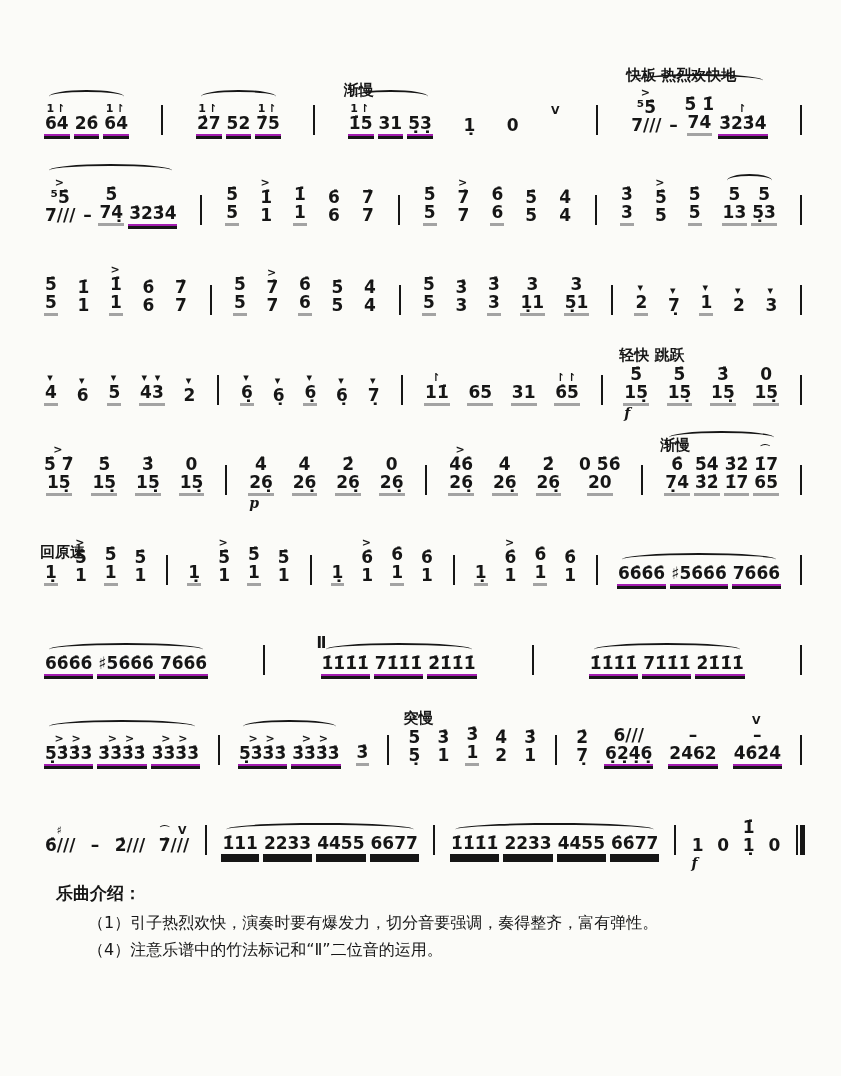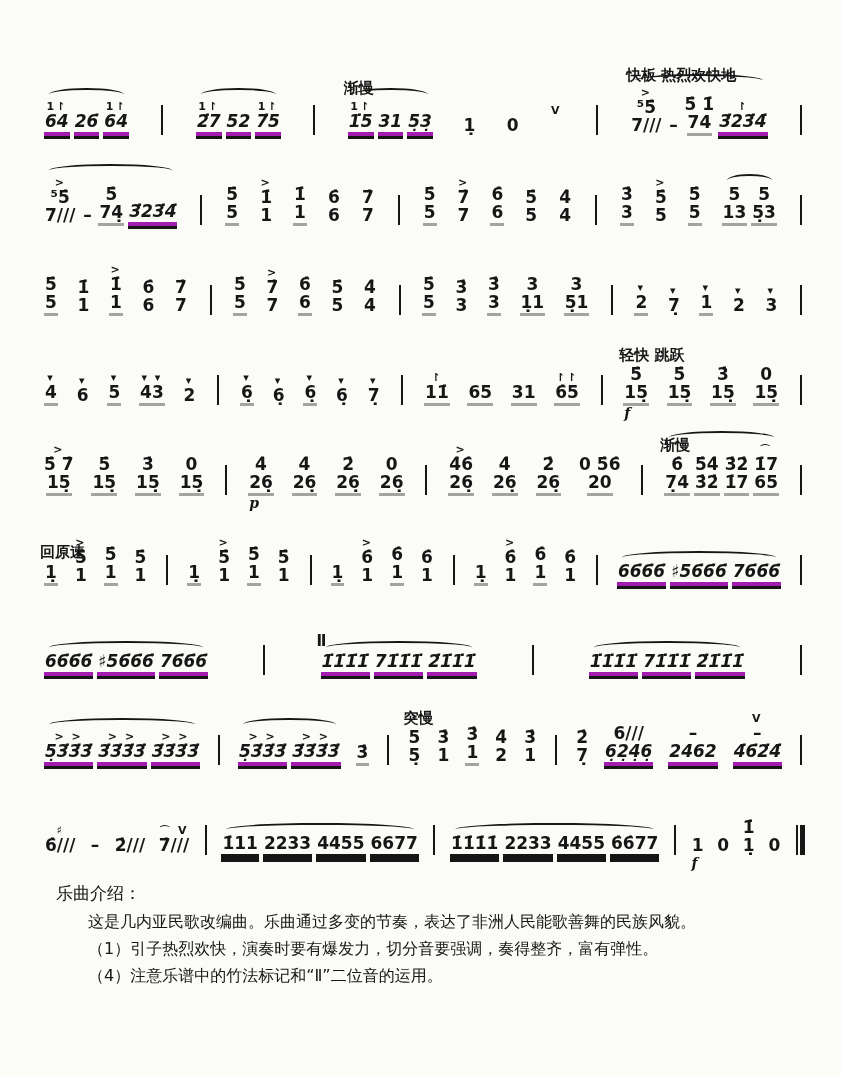--- a/index.html
+++ b/index.html
@@ -42,21 +42,21 @@
     font-size:11px;
     height:13px;
     line-height:13px;
     letter-spacing:2px;
     white-space:nowrap;
     font-weight:bold;
   }
   .top{white-space:nowrap;}
   .note{white-space:nowrap;padding:0 1px 1px 1px;}
   .u1{border-bottom:3px solid #a3a3a3;}
-  .u2{border-bottom:4px solid #a21caf;box-shadow:0 3px 0 #161616;font-style:italic;}
+  .u2{border-bottom:2px solid #a21caf;box-shadow:0 3px 0 #161616;}
   .u3{border-bottom:2px solid #161616;box-shadow:0 3px 0 #161616,0 6px 0 #161616;}
   .bar{width:2px;height:30px;background:#161616;margin:0 5px 1px 5px;}
   .endbar{
     width:9px;height:30px;margin:0 2px 1px 5px;
     border-left:2px solid #161616;
     border-right:5px solid #161616;
     box-sizing:border-box;
   }
   .grp{
     display:flex;
@@ -84,21 +84,21 @@
     top:calc(100% + 1px);
     left:1px;
     font-family:"DejaVu Serif",serif;
     font-style:italic;
     font-size:14px;
     font-weight:bold;
     line-height:12px;
   }
   
   .footer{margin-top:26px;padding-left:18px;padding-right:8px;}
-  .f-head{font-size:17px;font-weight:normal;margin:10px 0 4px 0;}
+  .f-head{font-size:17px;font-weight:bold;margin:10px 0 4px 0;}
   .f-body{font-size:16px;line-height:26px;text-indent:2em;}
   .f-item{font-size:16px;line-height:27px;padding-left:2em;}
 </style>
 </head>
 <body>
 
 <div id="sheet">
   <div class="music" id="music">
       <div class="sys">
         <div class="grp">
@@ -756,17 +756,16 @@
           <span class="note">1̣</span>
         </div>
         <div class="cell">
           <span class="note">0</span>
         </div>
         <div class="endbar"></div>
       </div>
     </div>
   <div class="footer">
     <div class="f-head">乐曲介绍：</div>
-    <div class="f-body">这是几内亚民歌改编曲。乐曲通过多变的节奏，表达了非洲人民能歌善舞的民族风貌。</div>
     <div class="f-item">（1）引子热烈欢快，演奏时要有爆发力，切分音要强调，奏得整齐，富有弹性。</div>
     <div class="f-item">（4）注意乐谱中的竹法标记和“Ⅱ”二位音的运用。</div>
   </div>
 </div>
 
 </body></html>

